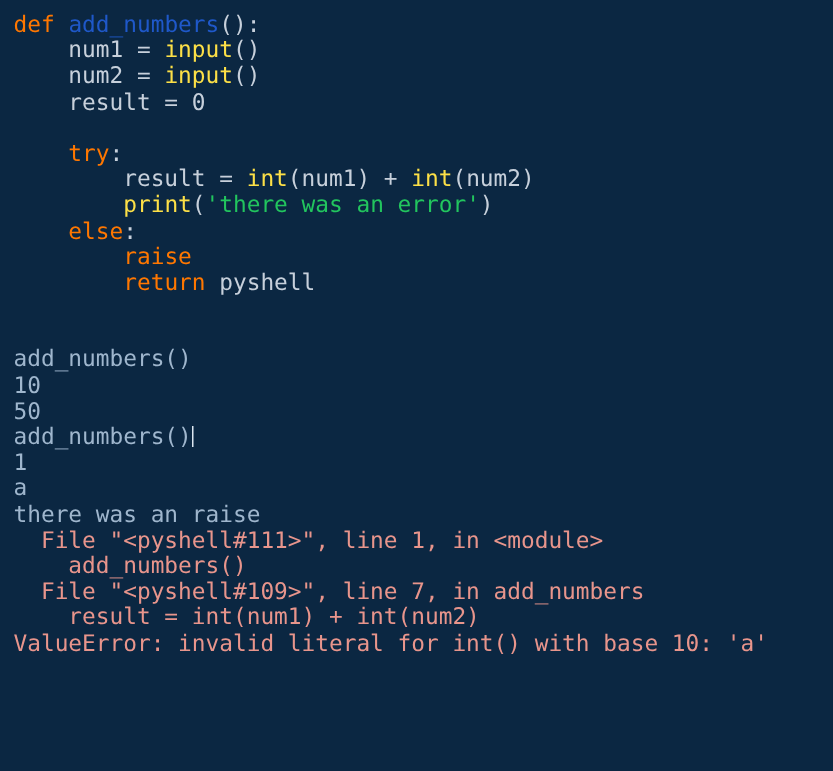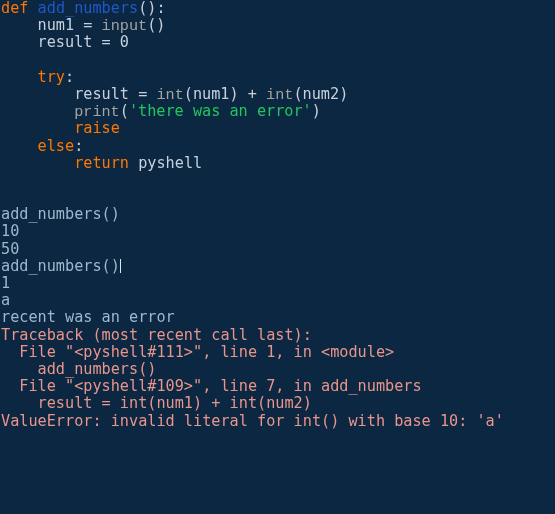--- a/index.html
+++ b/index.html
@@ -11,72 +11,72 @@
     width: 555px;
     height: 514px;
     overflow: hidden;
     font-family: "DejaVu Sans Mono", "Liberation Mono", monospace;
   }
   #console {
     position: relative;
     width: 476px;
     height: 514px;
     background: #0b2742;
-    padding: 0;
+    padding: 8px;
     box-sizing: border-box;
   }
   .line {
     height: 17.2px;
     line-height: 17.2px;
     font-size: 15.2px;
     letter-spacing: 0px;
     white-space: pre;
     padding-left: 1px;
     font-family: "DejaVu Sans Mono", "Liberation Mono", monospace;
   }
   .tok { white-space: pre; }
   
   .t-kw      { color: #ff7700; }
   .t-def     { color: #1f58c9; }
-  .t-builtin { color: #a3a3a3; font-family: Liberation Mono, monospace; }
+  .t-builtin { color: #fde047; }
   .t-plain   { color: #c7d0db; }
   .t-string  { color: #22c55e; }
   .t-out     { color: #9fb6cd; }
   .t-err     { color: #e8958c; }
   .caret {
     display: inline-block;
     width: 1px;
     height: 14px;
     background: #dce6f0;
     vertical-align: -2px;
     margin-left: 0px;
   }
 </style>
 </head>
 <body>
 
 <div id="console">
     <div class="line"><span class="tok t-kw">def</span><span class="tok t-plain"> </span><span class="tok t-def">add_numbers</span><span class="tok t-plain">():</span></div>
     <div class="line"><span class="tok t-plain">    num1 = </span><span class="tok t-builtin">input</span><span class="tok t-plain">()</span></div>
+    <div class="line"><span class="tok t-plain">    num2 = </span><span class="tok t-builtin">input</span><span class="tok t-plain">()</span></div>
     <div class="line"><span class="tok t-plain">    result = 0</span></div>
     <div class="line"><span class="tok t-plain"></span></div>
     <div class="line"><span class="tok t-plain">    </span><span class="tok t-kw">try</span><span class="tok t-plain">:</span></div>
     <div class="line"><span class="tok t-plain">        result = </span><span class="tok t-builtin">int</span><span class="tok t-plain">(num1) + </span><span class="tok t-builtin">int</span><span class="tok t-plain">(num2)</span></div>
     <div class="line"><span class="tok t-plain">        </span><span class="tok t-builtin">print</span><span class="tok t-plain">(</span><span class="tok t-string">'there was an error'</span><span class="tok t-plain">)</span></div>
+    <div class="line"><span class="tok t-plain">    </span><span class="tok t-kw">else</span><span class="tok t-plain">:</span></div>
     <div class="line"><span class="tok t-plain">        </span><span class="tok t-kw">raise</span></div>
-    <div class="line"><span class="tok t-plain">    </span><span class="tok t-kw">else</span><span class="tok t-plain">:</span></div>
     <div class="line"><span class="tok t-plain">        </span><span class="tok t-kw">return</span><span class="tok t-plain"> pyshell</span></div>
     <div class="line"><span class="tok t-plain"></span></div>
     <div class="line"><span class="tok t-plain"></span></div>
     <div class="line"><span class="tok t-out">add_numbers()</span></div>
     <div class="line"><span class="tok t-out">10</span></div>
     <div class="line"><span class="tok t-out">50</span></div>
     <div class="line"><span class="tok t-out">add_numbers()</span><span class="caret"></span></div>
     <div class="line"><span class="tok t-out">1</span></div>
     <div class="line"><span class="tok t-out">a</span></div>
-    <div class="line"><span class="tok t-out">recent was an error</span></div>
-    <div class="line"><span class="tok t-err">Traceback (most recent call last):</span></div>
+    <div class="line"><span class="tok t-out">there was an raise</span></div>
     <div class="line"><span class="tok t-err">  File "&lt;pyshell#111&gt;", line 1, in &lt;module&gt;</span></div>
     <div class="line"><span class="tok t-err">    add_numbers()</span></div>
     <div class="line"><span class="tok t-err">  File "&lt;pyshell#109&gt;", line 7, in add_numbers</span></div>
     <div class="line"><span class="tok t-err">    result = int(num1) + int(num2)</span></div>
     <div class="line"><span class="tok t-err">ValueError: invalid literal for int() with base 10: 'a'</span></div>
   </div>
 
 </body></html>

